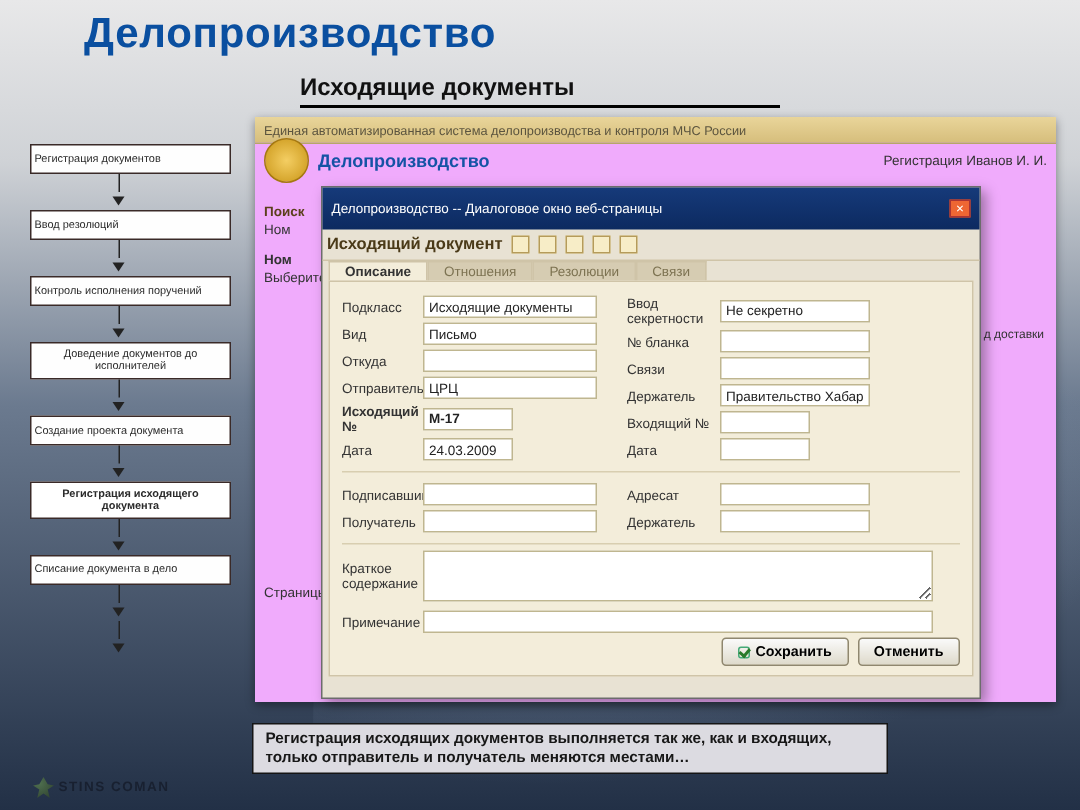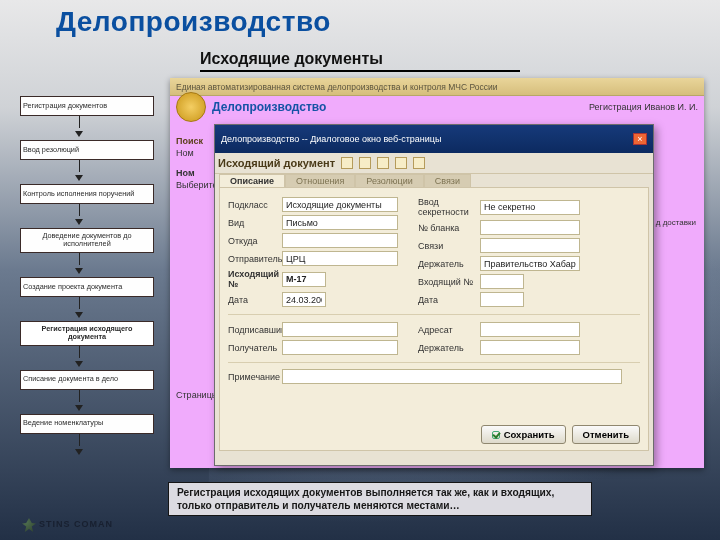--- a/index.html
+++ b/index.html
@@ -107,21 +107,21 @@
   }
   .row { display:flex; align-items:center; margin:3px 0; }
   .lbl { width:54px; font-size:9px; color:#333; }
   .lbl2 { width:62px; font-size:9px; color:#333; }
   .inp {
     height:15px; background:#fff; border:1px solid #bfb690;
     font-size:9px; padding:1px 3px; color:#222;
   }
   .w90 { width:116px; }
   .w80 { width:100px; }
-  .w50 { width:44px; }
+  .w50 { width:60px; }
   .two-col { display:flex; gap:20px; }
   .sep { height:1px; background:#d8ceb0; margin:4px 0; }
   .ta { height:34px; width:340px; }
   .btnrow { position:absolute; right:8px; bottom:6px; display:flex; gap:6px;font-weight:bold; }
   .btn {
     font-size:9.5px; padding:3px 10px;
     background:linear-gradient(#fafafa,#dedacb);
     border:1px solid #8f876f; border-radius:3px; cursor:pointer;
     display:flex; align-items:center; gap:4px;
   }
@@ -183,23 +183,20 @@
   <div class="sidebar-item active">
       <span>Регистрация исходящего документа</span>
     </div>
   <div class="vert"></div>
     <div class="arrow"></div>
   <div class="sidebar-item">
       <span>Списание документа в дело</span>
     </div>
   <div class="vert"></div>
     <div class="arrow"></div>
-  <div class="sidebar-item">
-      <span>Ведение номенклатуры</span>
-    </div>
   <div class="vert"></div>
     <div class="arrow"></div>
 </div>
 
 <div class="appwin">
   <div class="appbar">Единая автоматизированная система делопроизводства и контроля МЧС России</div>
   <div class="brandrow">
     <div class="crest"></div>
     <div style="font-weight:bold; font-size:12px;">Делопроизводство</div>
     <div class="userbox">
@@ -311,20 +308,24 @@
               <span class="lbl2">Адресат</span>
               <input class="inp w80" style="">
             </div>
           <div class="row">
               <span class="lbl2">Держатель</span>
               <input class="inp w80" style="">
             </div>
         </div>
       </div>
       <div class="sep"></div>
+      <div class="row">
+          <span class="lbl">Краткое содержание</span>
+          <textarea class="inp ta" style=""></textarea>
+        </div>
       <div class="row" style="margin-top:6px;">
           <span class="lbl">Примечание</span>
           <input class="inp" style="width: 340px;">
         </div>
       <div class="btnrow">
         <div class="btn">
             <span class="chk"></span>
             <span>Сохранить</span>
           </div>
         <div class="btn">

